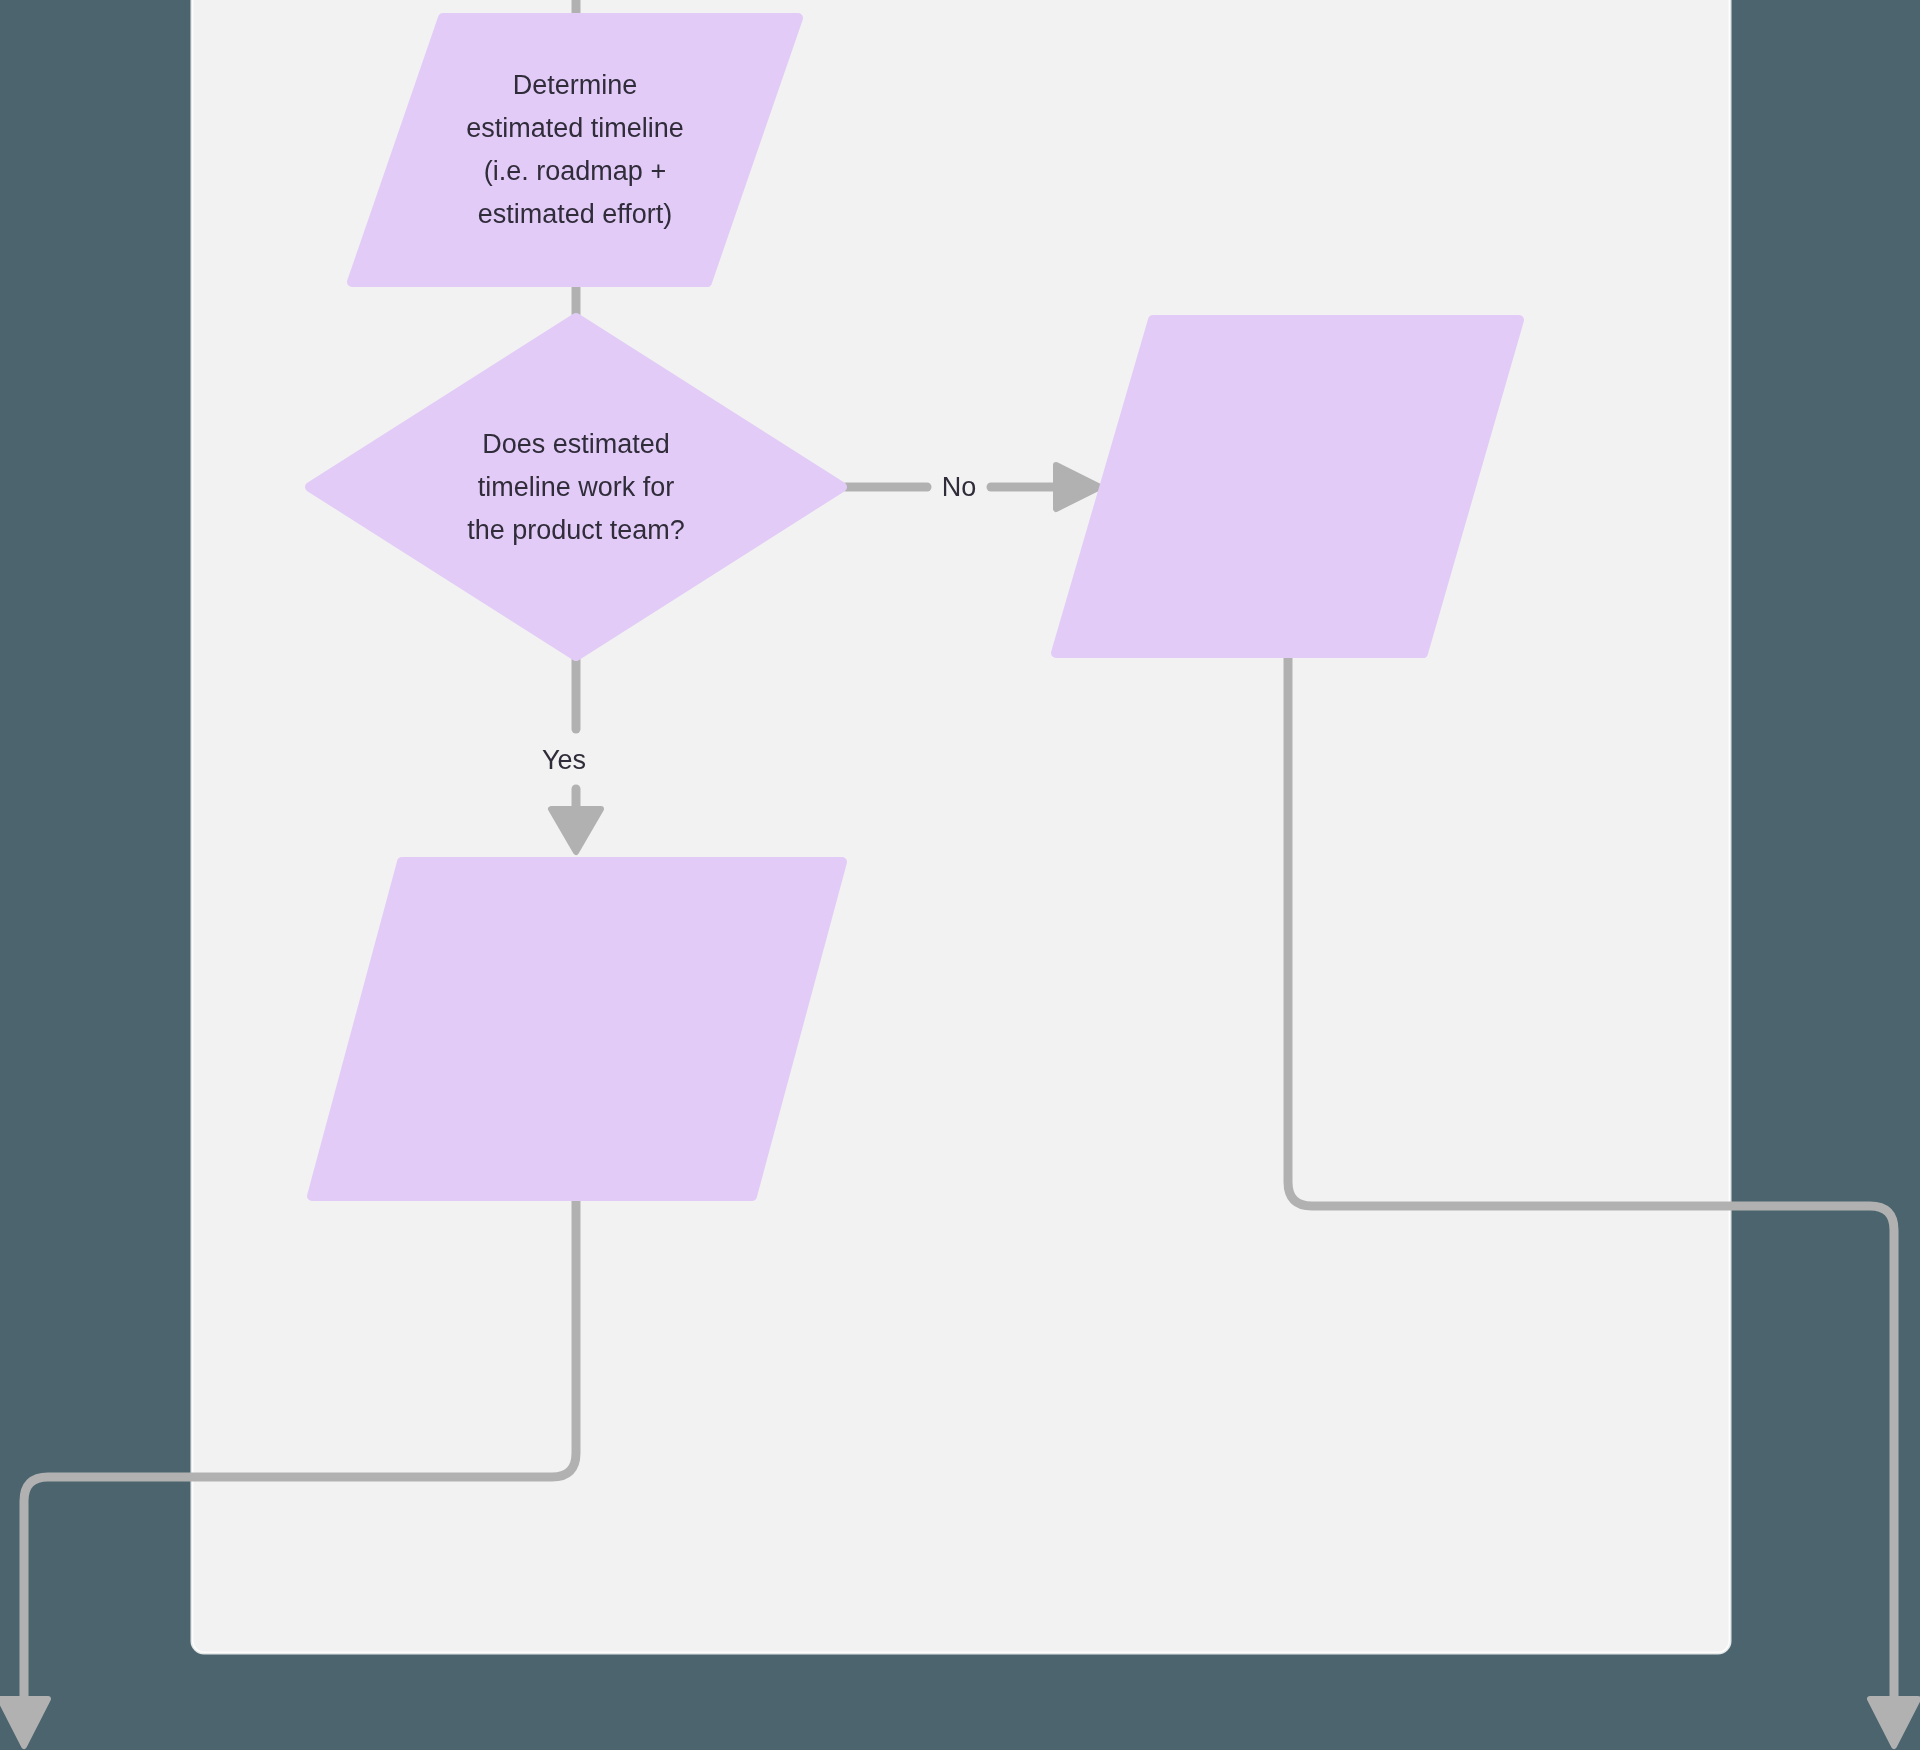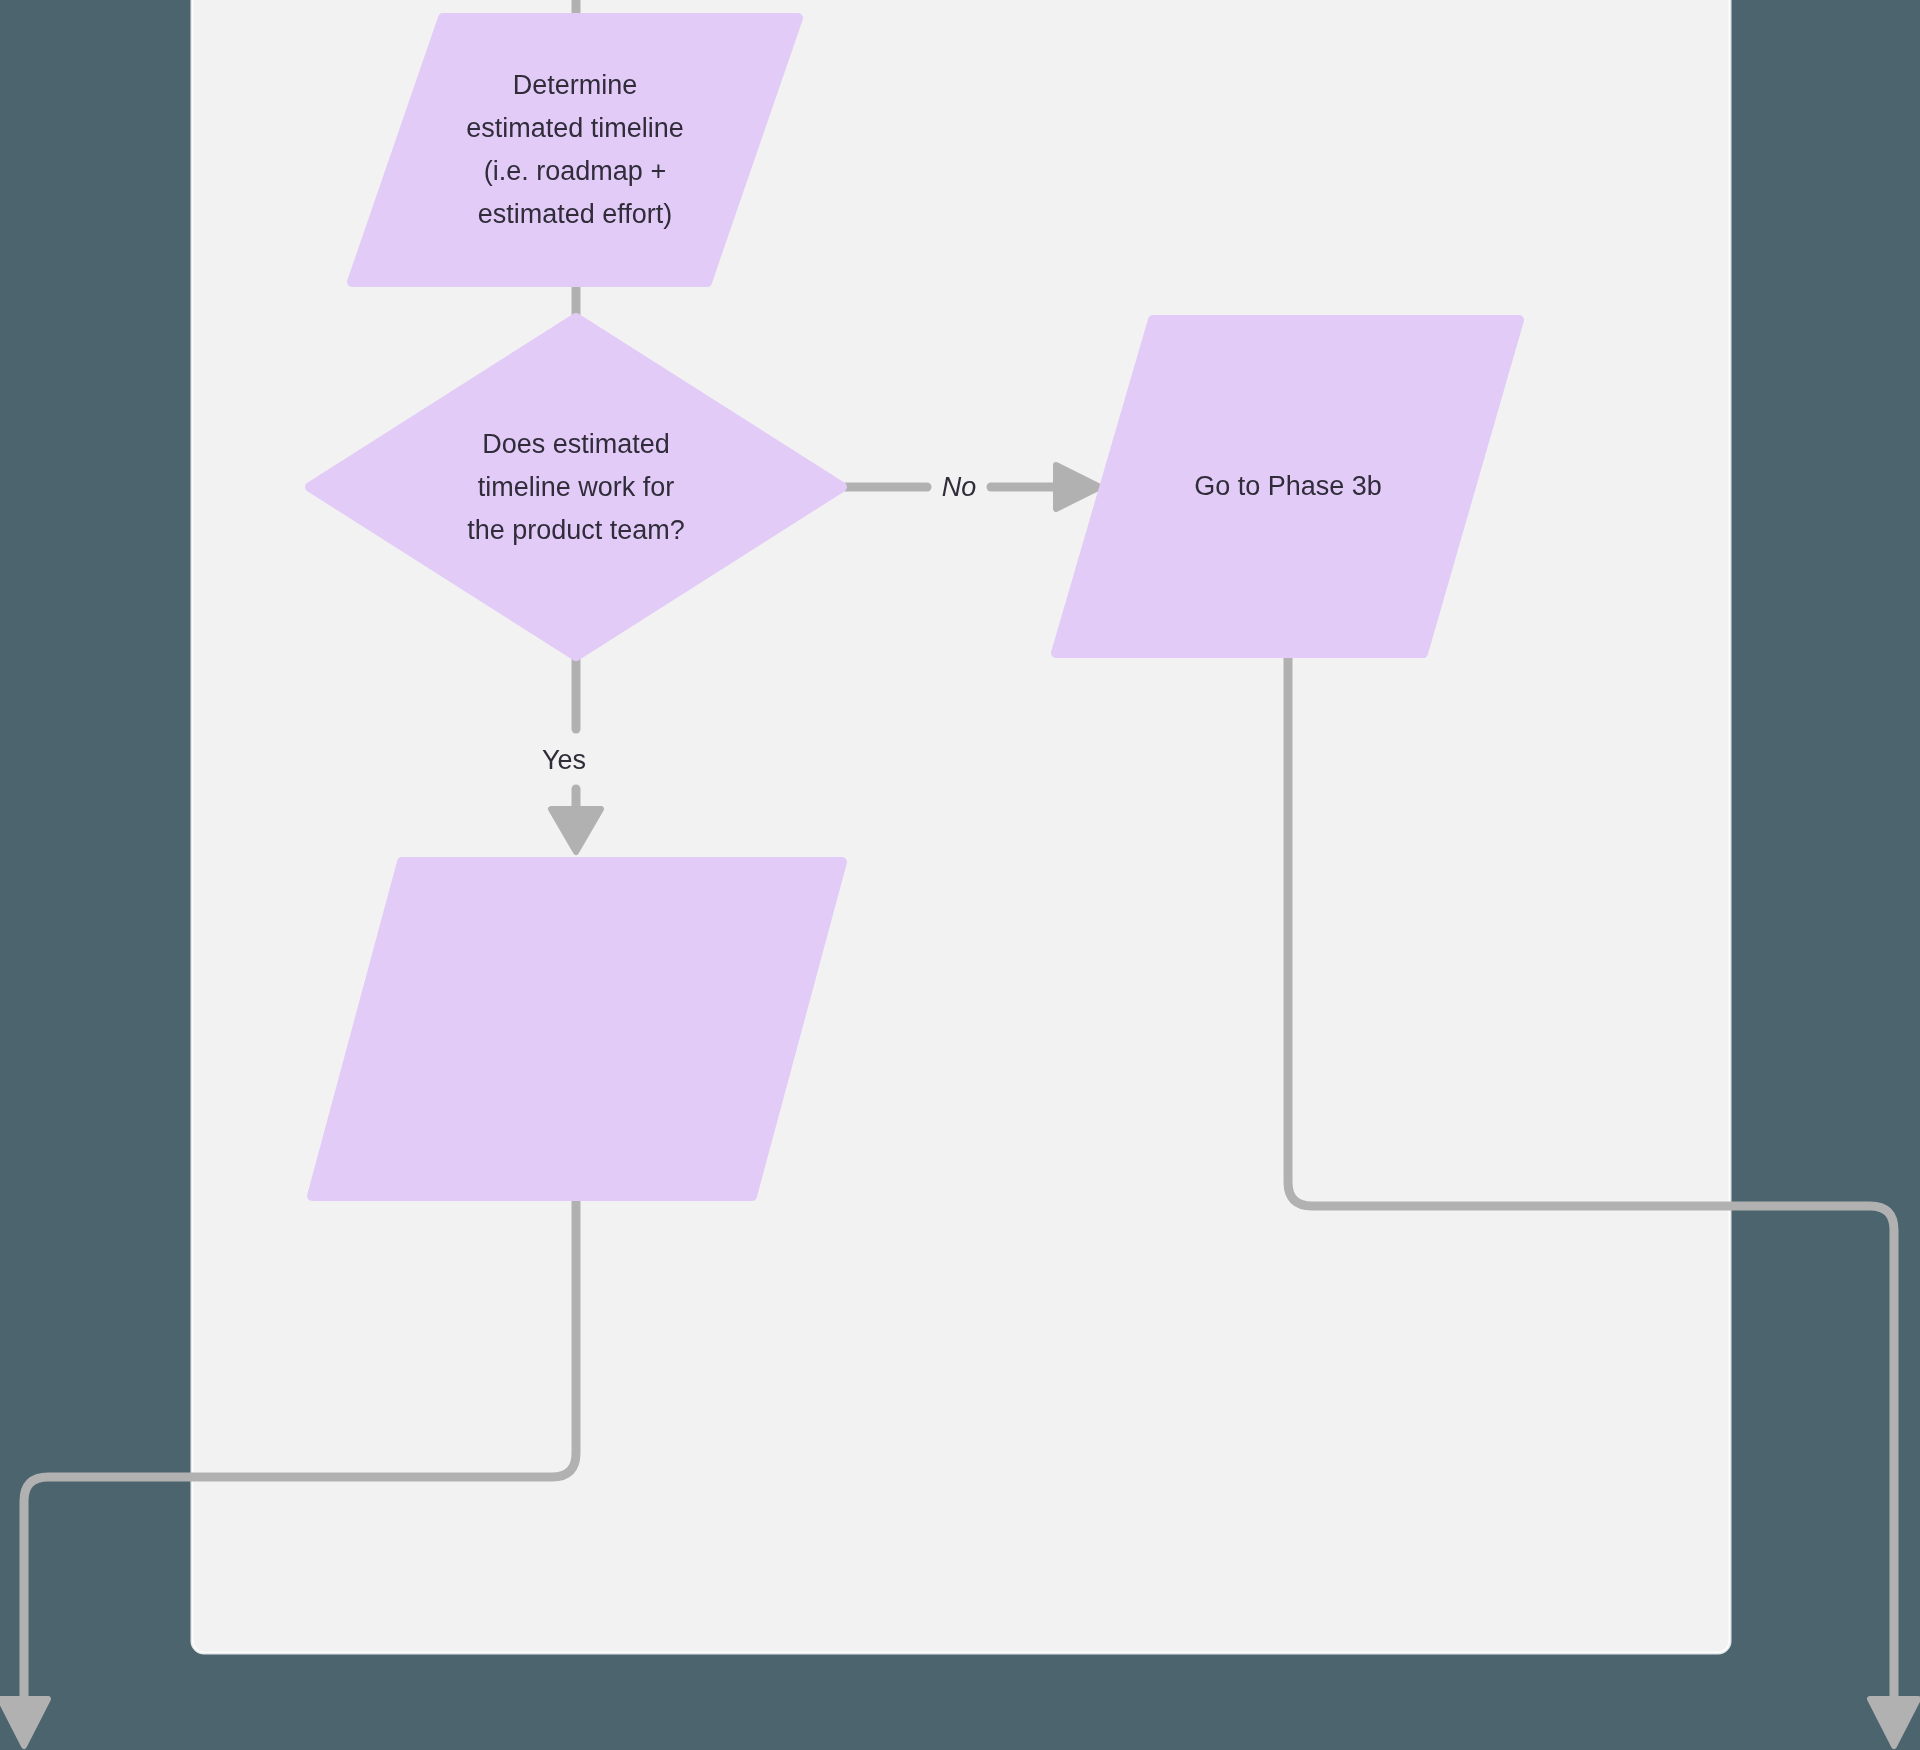--- a/index.html
+++ b/index.html
@@ -105,20 +105,19 @@
 
   <div class="label" style="left:411px;top:337px;width:330px;height:300px;">Does estimated
 timeline work for
 the product team?</div>
 
   <div class="label" style="left:402px;top:18px;width:346px;height:264px;">Determine
 estimated timeline
 (i.e. roadmap +
 estimated effort)</div>
 
-  <div class="label" style="left:1103px;top:320px;width:370px;height:333px;">Go to Phase 3b</div>
 
 
-  <div class="label" style="left:909px;top:461px;width:100px;height:52px;font-style:italic;">No</div>
+  <div class="label" style="left:909px;top:461px;width:100px;height:52px;">No</div>
 
   <div class="label" style="left:514px;top:734px;width:100px;height:52px;">Yes</div>
 
 </div>
 
 </body></html>

